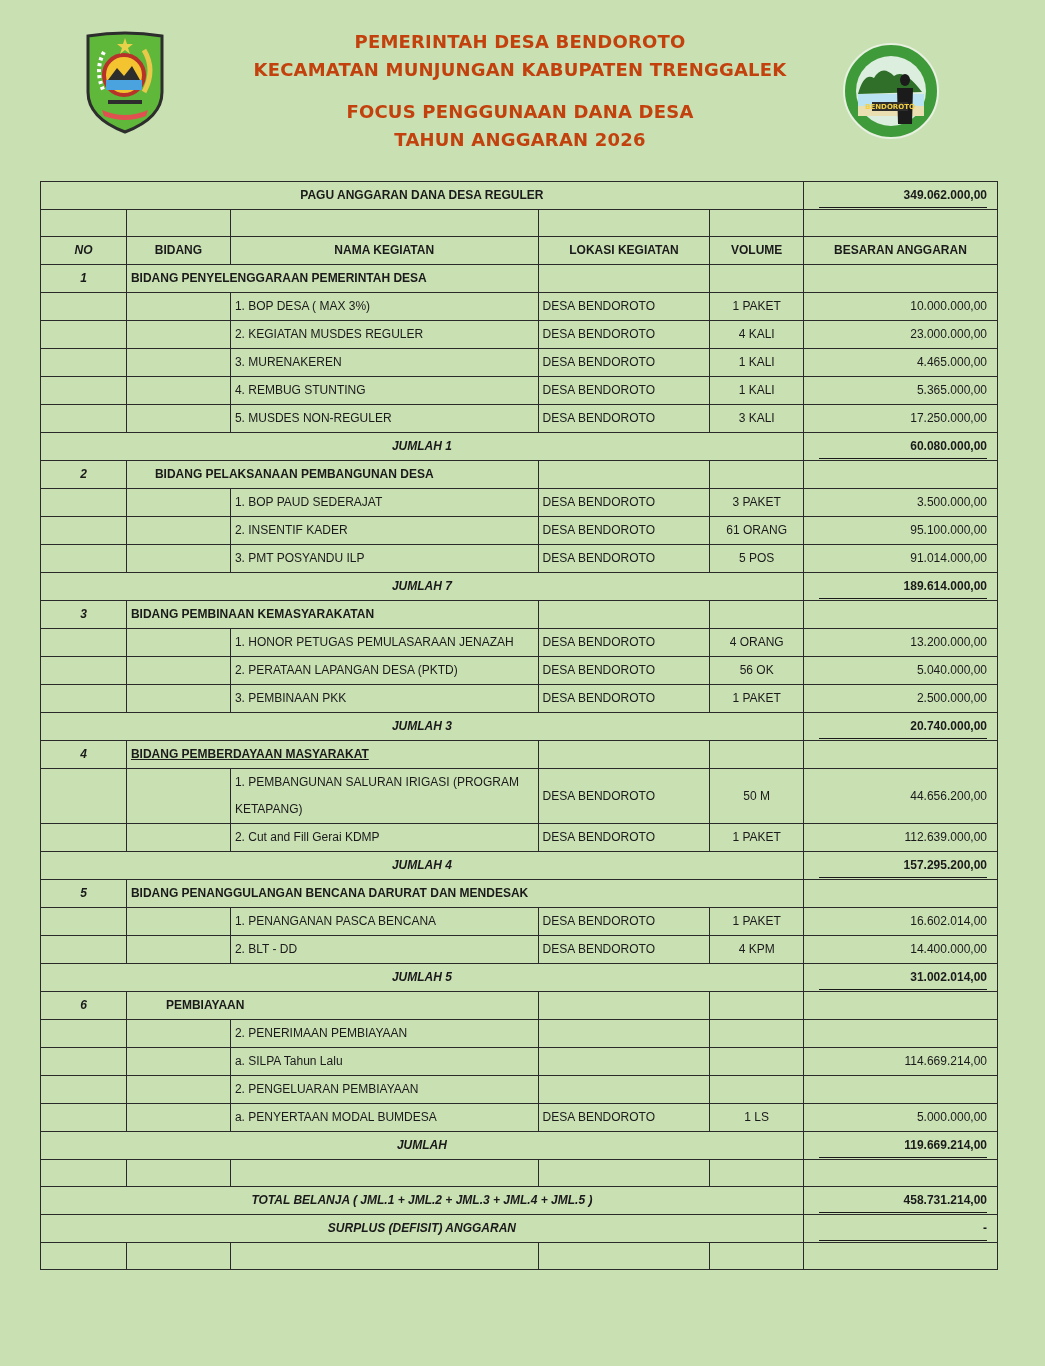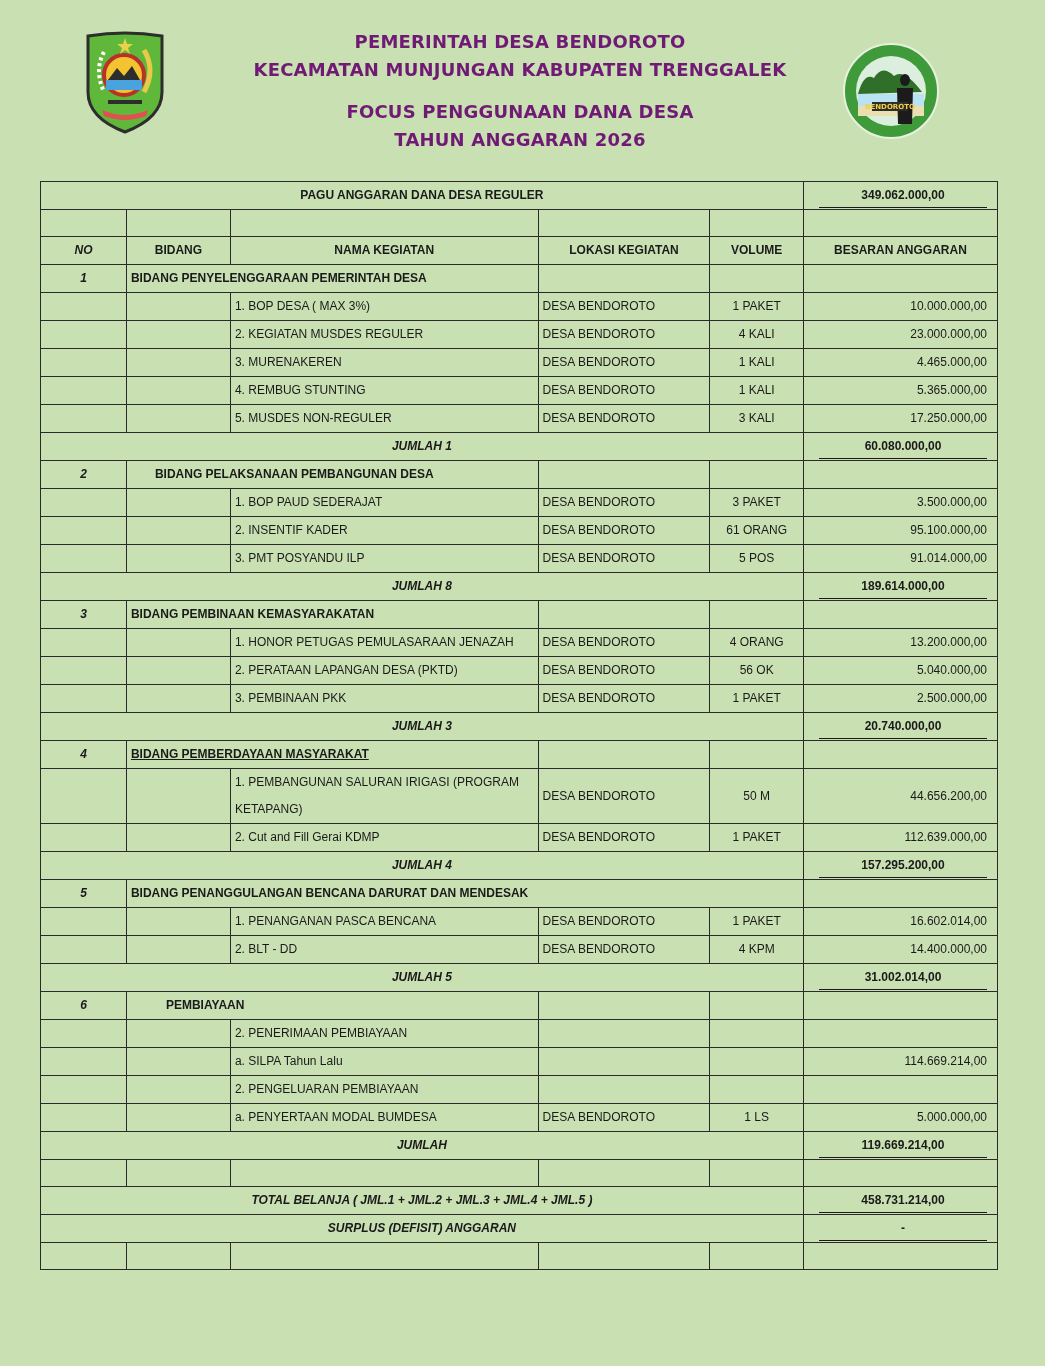--- a/index.html
+++ b/index.html
@@ -3,32 +3,32 @@
 <meta charset="utf-8">
 <style>
   html, body { margin:0; padding:0; }
   body {
     width:1045px; height:1366px; background:#c9e0b3; position:relative; overflow:hidden;
     font-family:"Liberation Sans", "DejaVu Sans", sans-serif; color:#1a1a1a;
   }
   .logo-left { position:absolute; left:84px; top:30px; width:82px; height:104px; }
   .logo-right { position:absolute; left:842px; top:42px; width:98px; height:98px; }
   .header { position:absolute; left:200px; top:28px; width:640px; text-align:center;
-    font-family:"DejaVu Sans", sans-serif; font-weight:bold; color:#701a75; }
+    font-family:"DejaVu Sans", sans-serif; font-weight:bold; color:#c2410c; }
   .header .l1 { font-size:18px; line-height:28px; letter-spacing:0.2px; }
   .header .gap { height:14px; }
   table.budget { position:absolute; left:40px; top:181px; width:958px; border-collapse:collapse;
     table-layout:fixed; font-size:12px; }
   table.budget td { border:1.3px solid #2a2a2a; padding:0 4px; height:26px; vertical-align:middle;
     white-space:nowrap; overflow:hidden; line-height:27px; }
   .c-no { width:81px; } .c-bid { width:98px; } .c-keg { width:290px; }
   .c-lok { width:162px; } .c-vol { width:88px; } .c-ang { width:183px; }
   .bold { font-weight:bold; } .italic { font-style:italic; }
   .center { text-align:center; } .right { text-align:right; padding-right:10px !important; }
-  .ul { display:inline-block; border-bottom:1.6px solid #1a1a1a; min-width:168px; text-align:center; line-height:24px; }
+  .ul { display:inline-block; border-bottom:1.6px solid #1a1a1a; min-width:168px; text-align:right; line-height:24px; }
   .wrap { white-space:normal !important; line-height:27px !important; }
   .tall td { height:52px; }
   .tall2 td { height:50px; }
   .short td { height:22px; }
 </style>
 </head>
 <body>
 
 <div class="logo-left">
   <svg width="82" height="104" viewBox="0 0 82 104">
@@ -171,21 +171,21 @@
       </tr>
       <tr>
         <td></td>
         <td></td>
         <td>3. PMT POSYANDU ILP</td>
         <td>DESA BENDOROTO</td>
         <td class="center">5 POS</td>
         <td class="right">91.014.000,00</td>
       </tr>
       <tr>
-        <td class="bold italic center" colspan="5">JUMLAH 8</td>
+        <td class="bold italic center" colspan="5">JUMLAH 7</td>
         <td class="bold right"><span class="ul">189.614.000,00</span></td>
       </tr>
       <tr>
         <td class="bold italic center">3</td>
         <td class="bold" colspan="2" style="border-right: 1.3px solid rgb(42, 42, 42);">BIDANG PEMBINAAN KEMASYARAKATAN</td>
         <td></td>
         <td></td>
         <td></td>
       </tr>
       <tr class="tall">

